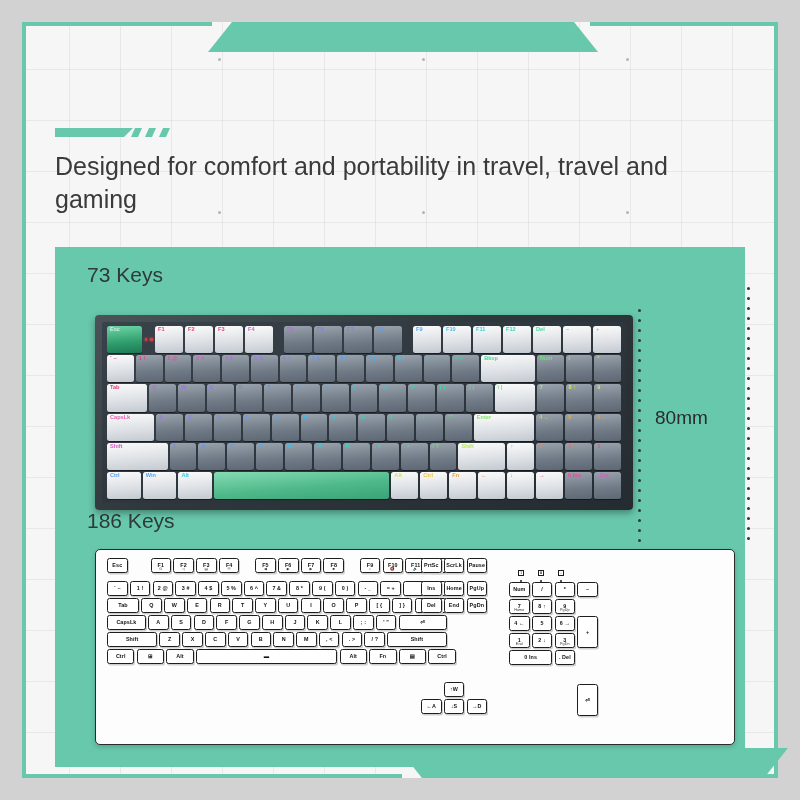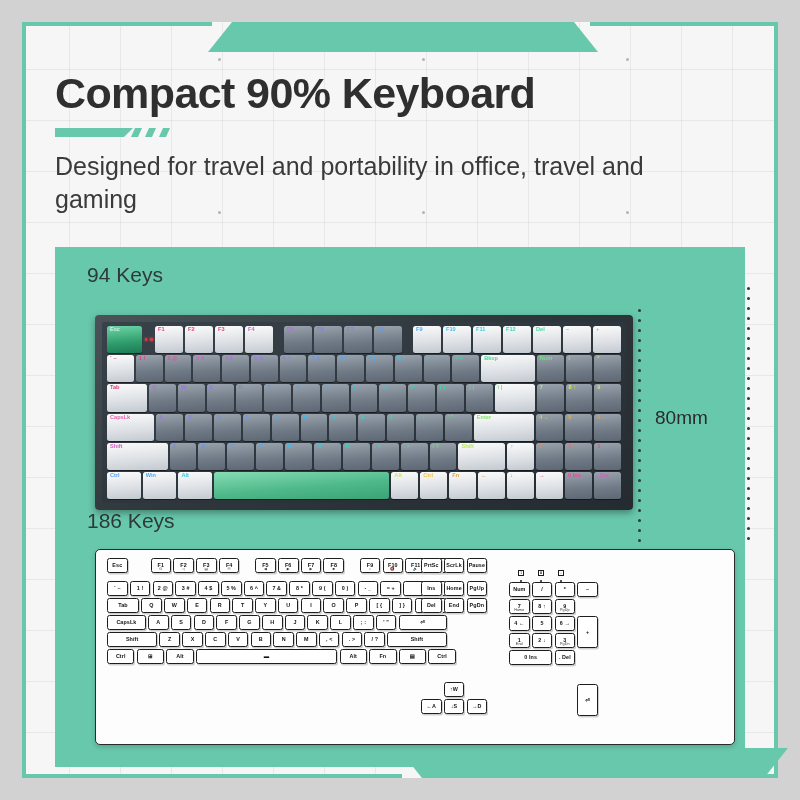--- a/index.html
+++ b/index.html
@@ -164,33 +164,32 @@
 
     <div class="bd bd-l"></div>
     <div class="bd bd-r"></div>
     <div class="bd bd-t-l"></div>
     <div class="bd bd-t-r"></div>
     <div class="bd bd-b-l"></div>
     <div class="bd bd-b-r"></div>
     <div class="tab-top"></div>
     <div class="tab-bot"></div>
 
-    <div class="title">Compact 90% Keyboard</div>
 
     <div class="accent">
       <div class="a-bar"></div>
       <div class="a-sl s1"></div>
         <div class="a-sl s2"></div>
         <div class="a-sl s3"></div>
     </div>
 
-    <div class="subtitle">Designed for travel and portability in office, travel and gaming</div>
+    <div class="subtitle">Designed for comfort and portability in travel, travel and gaming</div>
 
     <div class="panel">
-      <div class="panel-label lbl-94">94 Keys</div>
+      <div class="panel-label lbl-94">73 Keys</div>
       <div class="panel-label lbl-104">186 Keys</div>
       <div class="size-label">80mm</div>
       <div class="dline dl1" id="dl1">
           <i></i>
           <i></i>
           <i></i>
           <i></i>
           <i></i>
           <i></i>
           <i></i>

